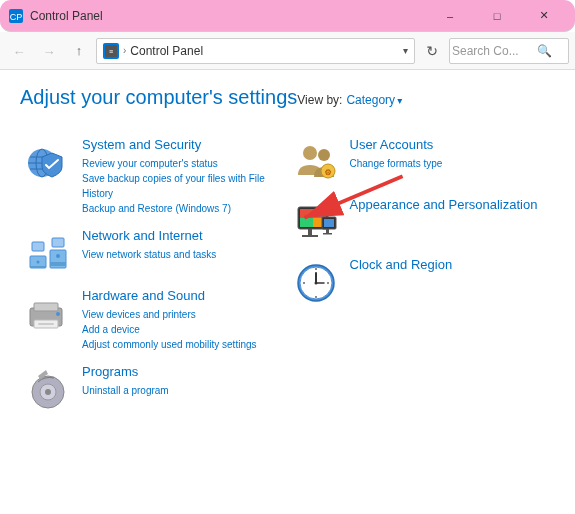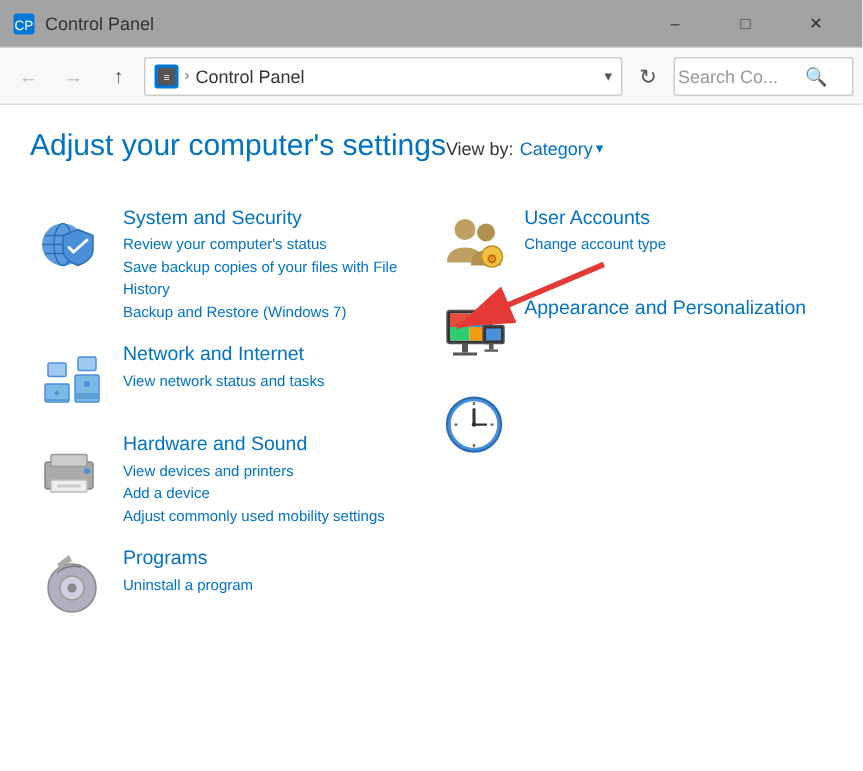--- a/index.html
+++ b/index.html
@@ -7,27 +7,28 @@
       font-family: 'Segoe UI', Arial, sans-serif;
       font-size: 13px;
       background: #fff;
       width: 575px;
       height: 514px;
       overflow: hidden;
     }
 
     
     .title-bar {
-      background: #a3a3a3;
+      background: #f9a8d4;
       height: 32px;
       display: flex;
       align-items: center;
       padding: 0 8px;
       border-bottom: 1px solid #ccc;
       user-select: none;
+      border-radius: 11px;
     }
     .title-bar-icon {
       width: 16px;
       height: 16px;
       margin-right: 6px;
     }
     .title-bar-text {
       font-size: 12px;
       color: #333;
       flex: 1;
@@ -386,21 +387,21 @@
               <circle cx="32" cy="18" r="6" fill="#b09050"></circle>
               <path d="M22 40 Q22 30 32 30 Q42 30 42 40" fill="#b09050"></path>
 
               <circle cx="36" cy="34" r="7" fill="#f0c040" stroke="#c09020" stroke-width="1"></circle>
               <text x="36" y="38" text-anchor="middle" fill="#c06000" font-size="8" font-weight="bold">⚙</text>
             </svg>
           </div>
           <div class="category-info">
             <div class="category-title">User Accounts</div>
             <div class="category-sub">
-              <span>Change account type</span>
+              <span>Change formats type</span>
             </div>
           </div>
         </div>
 
         <div class="category-item">
           <div class="category-icon">
             <svg width="48" height="48" viewBox="0 0 48 48">
 
               <rect x="6" y="10" width="30" height="22" rx="2" fill="#333" stroke="#555" stroke-width="1"></rect>
               <rect x="8" y="12" width="26" height="18" rx="1" fill="#fff"></rect>
@@ -437,20 +438,21 @@
 
               <line x1="24" y1="26" x2="32" y2="26" stroke="#333" stroke-width="1.5" stroke-linecap="round"></line>
 
               <line x1="24" y1="11" x2="24" y2="13" stroke="#666" stroke-width="1.5"></line>
               <line x1="24" y1="39" x2="24" y2="41" stroke="#666" stroke-width="1.5"></line>
               <line x1="11" y1="26" x2="13" y2="26" stroke="#666" stroke-width="1.5"></line>
               <line x1="35" y1="26" x2="37" y2="26" stroke="#666" stroke-width="1.5"></line>
             </svg>
           </div>
           <div class="category-info">
+            <div class="category-title">Clock and Region</div>
           </div>
         </div>
 
 
       </div>
     </div>
 
     <svg class="arrow-overlay" viewBox="0 0 575 380" style="position:absolute;top:0;left:0;width:100%;height:100%;pointer-events:none;">
 
       <defs>

